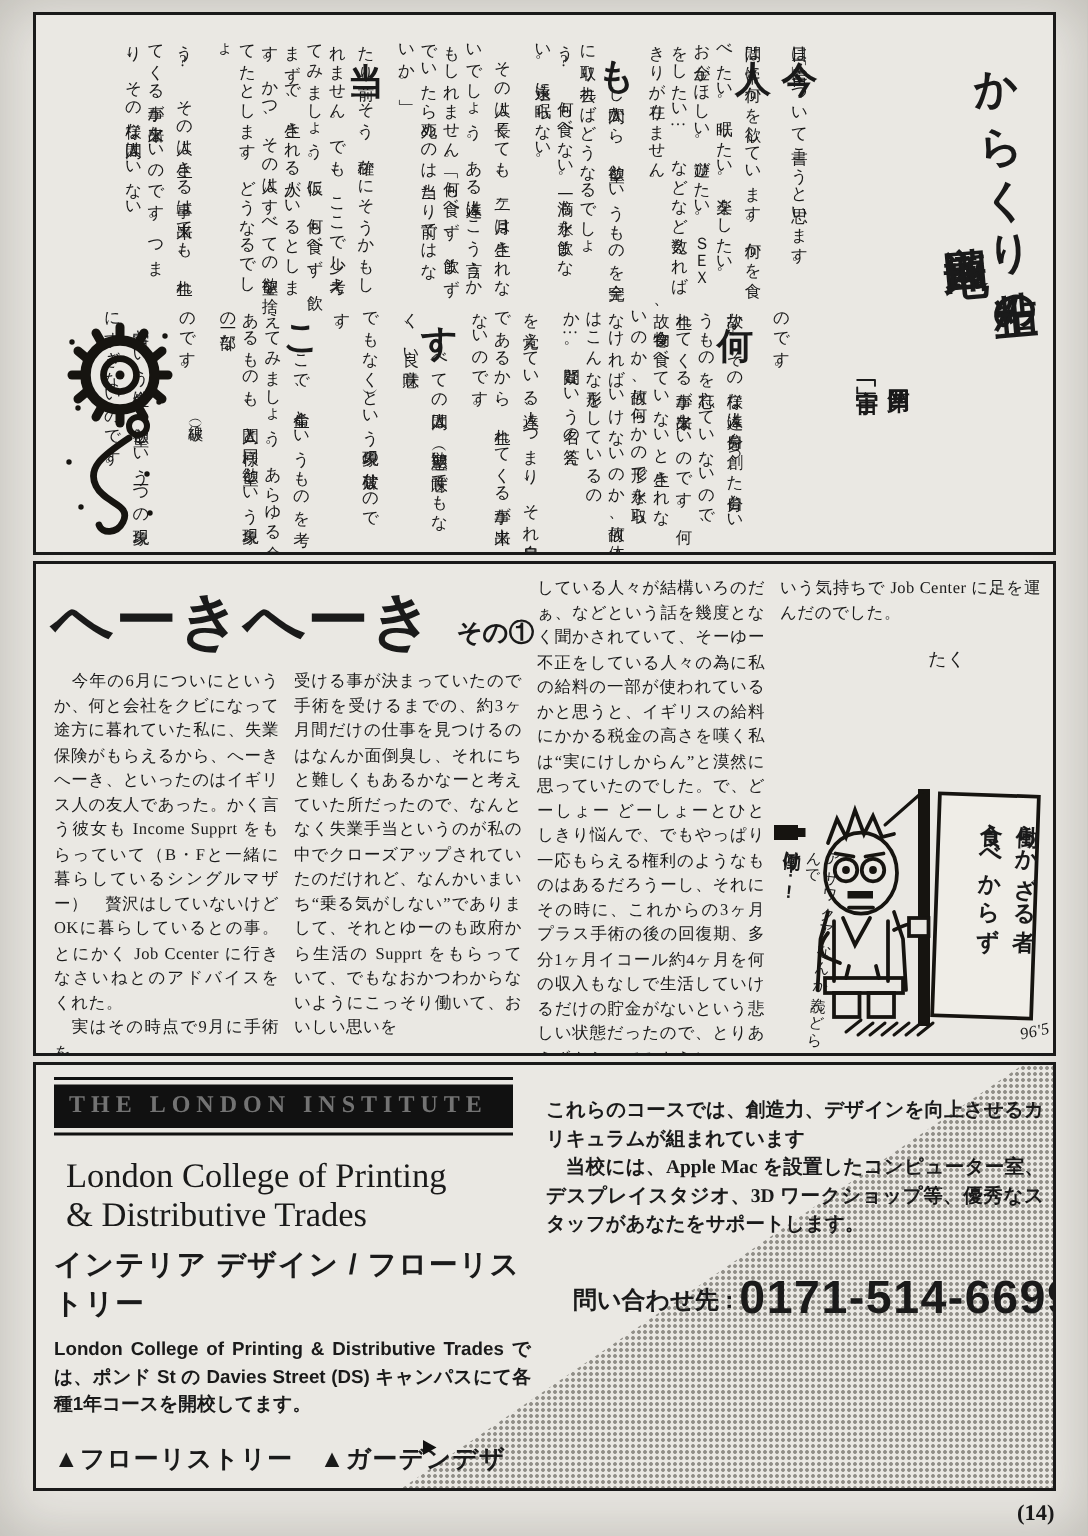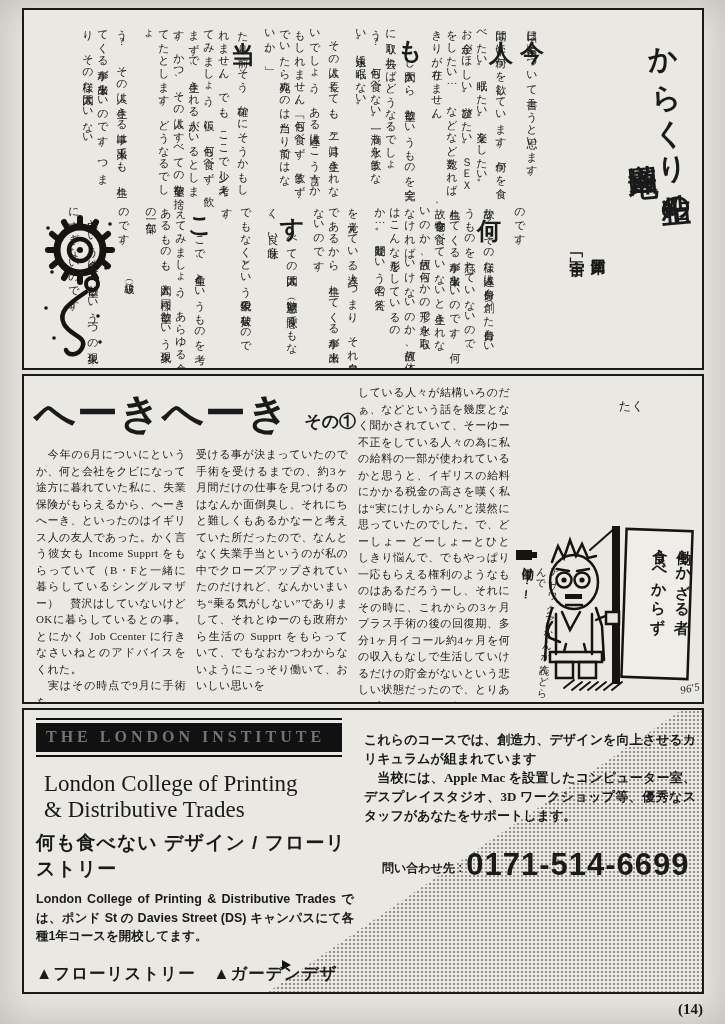--- a/index.html
+++ b/index.html
@@ -66,21 +66,21 @@
   .jp-title{font-family:"Liberation Sans",sans-serif;font-weight:bold;font-size:19px;
             letter-spacing:1px;margin:6px 0 8px 0;}
   .ad-intro{font-family:"Liberation Sans",sans-serif;font-weight:bold;font-size:12.5px;
             line-height:1.5;text-align:justify;}
   .courses{margin-top:14px;font-family:"Liberation Sans",sans-serif;font-weight:bold;
            font-size:16.5px;line-height:1.65;letter-spacing:1px;}
   .courses p{margin:0;}
   .ad-right{position:absolute;left:340px;top:20px;width:332px;}
   .ad-right .body p{margin:0;font-size:13px;font-weight:bold;line-height:19px;text-align:justify;}
   .phone-row{margin-top:22px;padding-left:18px;white-space:nowrap;}
-  .contact-label{font-family:"Liberation Sans",sans-serif;font-weight:bold;font-size:12px;}
+  .contact-label{font-family:"Liberation Sans",sans-serif;font-weight:bold;font-size:16px;}
   .phone{font-family:"Liberation Sans",sans-serif;font-weight:bold;font-size:31px;
          letter-spacing:1px;vertical-align:-3px;}
   .pointer{position:absolute;left:258px;top:250px;width:0;height:0;
            border-left:9px solid #111;border-top:5px solid transparent;border-bottom:5px solid transparent;}
   .page-number{position:absolute;right:22px;bottom:6px;font-size:15px;font-weight:bold;}
 </style>
 </head>
 <body>
 
 <div class="page">
@@ -178,20 +178,21 @@
       </div>
     <div class="hcol" id="a-col2">
 
     <p>受ける事が決まっていたので手術を受けるまでの、約3ヶ月間だけの仕事を見つけるのはなんか面倒臭し、それにちと難しくもあるかなーと考えていた所だったので、なんとなく失業手当というのが私の中でクローズアップされていたのだけれど、なんかいまいち“乗る気がしない”でありまして、それとゆーのも政府から生活の Supprt をもらっていて、でもなおかつわからないようにこっそり働いて、おいしい思いを</p>
       </div>
     <div class="hcol" id="a-col3">
 
     <p>している人々が結構いろのだぁ、などという話を幾度となく聞かされていて、そーゆー不正をしている人々の為に私の給料の一部が使われているかと思うと、イギリスの給料にかかる税金の高さを嘆く私は“実にけしからん”と漠然に思っていたのでした。で、どーしょー どーしょーとひとしきり悩んで、でもやっぱり一応もらえる権利のようなものはあるだろうーし、それにその時に、これからの3ヶ月プラス手術の後の回復期、多分1ヶ月イコール約4ヶ月を何の収入もなしで生活していけるだけの貯金がないという悲しい状態だったので、とりあえずもらってみようと</p>
       </div>
     <div class="hcol" id="a-col4">
+      <p>いう気持ちで Job Center に足を運んだのでした。</p>
       <div class="byline">たく</div>
 
       <div class="cartoon">
         <svg width="190" height="172" viewBox="0 0 190 172" fill="none" stroke="#161410" stroke-width="2.5" stroke-linecap="round">
           <g>
             <rect x="100" y="2" width="8" height="158" fill="#161410" stroke="none"></rect>
             <rect x="112" y="6" width="66" height="148" fill="#efede7" transform="rotate(2 145 80)"></rect>
           </g>
           <g stroke-width="2">
             <line x1="52" y1="164" x2="62" y2="156"></line>
@@ -250,21 +251,21 @@
     <div class="wedge"></div>
 
     <div class="ad-left">
       <div class="banner-rule"></div>
       <div class="banner">THE LONDON INSTITUTE</div>
       <div class="banner-rule"></div>
       <div class="college-name">
         <div>London College of Printing</div>
         <div>&amp; Distributive Trades</div>
       </div>
-      <div class="jp-title">何も食べない デザイン / フローリストリー</div>
+      <div class="jp-title">インテリア デザイン / フローリストリー</div>
       <div class="ad-intro">London College of Printing &amp; Distributive Trades では、ポンド St の Davies Street (DS) キャンパスにて各種1年コースを開校してます。</div>
       <div class="courses">
 
           <p>▲フローリストリー　▲ガーデンデザイン</p>
         </div>
     </div>
 
     <div class="ad-right">
       <div class="body">
 

